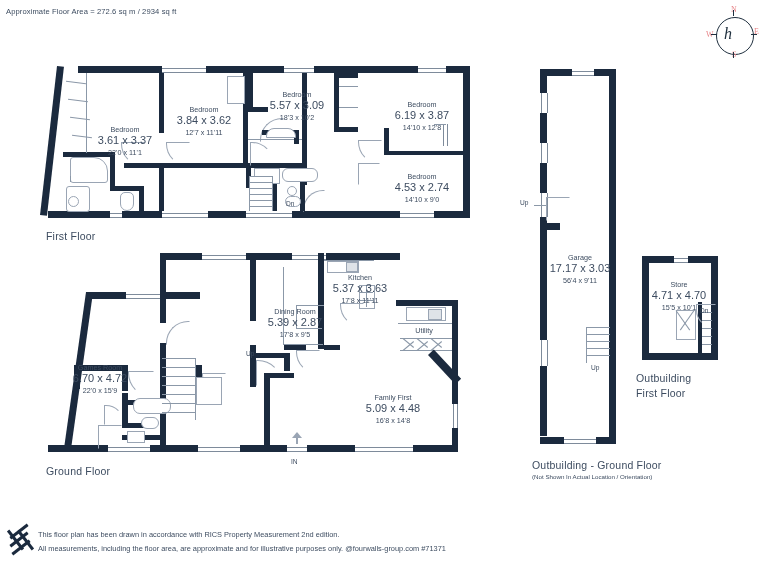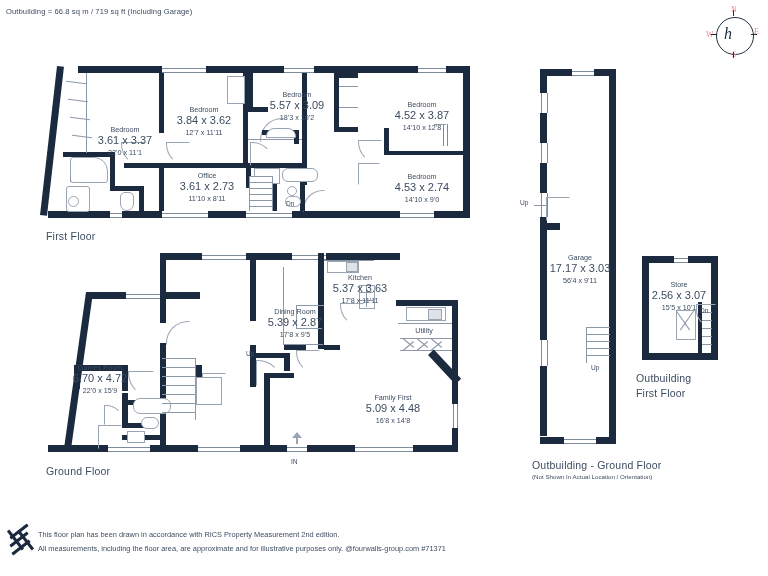--- a/index.html
+++ b/index.html
@@ -52,21 +52,21 @@
   
   #footer{left:38px;top:528px;width:560px;}
   #footer div{font-size:7.4px;color:#3d4c60;line-height:1.9;white-space:nowrap;}
   #logo{position:absolute;left:6px;top:526px;width:30px;height:30px;}
   #logo span{position:absolute;background:#1b2a3e;transform:rotate(-38deg);}
 </style>
 </head>
 <body>
 
 <div id="header" class="abs">
-  <div>Outbuilding = 66.8 sq m / 719 sq ft (Including Garage)</div>
+  <div>Approximate Floor Area = 272.6 sq m / 2934 sq ft</div>
 </div>
 
 <div id="compass" class="abs">
   <div class="ring"></div>
   <div class="mono">h</div>
   <div class="lbl n">N</div>
   <div class="lbl e">E</div>
   <div class="lbl s">S</div>
   <div class="lbl w">W</div>
   <div class="tick" style="left:29px;top:4px;width:1px;height:6px;"></div>
@@ -191,32 +191,27 @@
     <div class="m">3.84 x 3.62</div>
     <div class="f">12'7 x 11'11</div>
   </div>
   <div class="room" style="left:252px;top:90px;width:90px;">
     <div class="nm">Bedroom</div>
     <div class="m">5.57 x 3.09</div>
     <div class="f">18'3 x 10'2</div>
   </div>
   <div class="room" style="left:378px;top:100px;width:88px;">
     <div class="nm">Bedroom</div>
-    <div class="m">4.52 x 3.87</div>
+    <div class="m">6.19 x 3.87</div>
     <div class="f">14'10 x 12'8</div>
   </div>
   <div class="room" style="left:378px;top:172px;width:88px;">
     <div class="nm">Bedroom</div>
     <div class="m">4.53 x 2.74</div>
     <div class="f">14'10 x 9'0</div>
-  </div>
-  <div class="room" style="left:164px;top:171px;width:86px;">
-    <div class="nm">Office</div>
-    <div class="m">3.61 x 2.73</div>
-    <div class="f">11'10 x 8'11</div>
   </div>
 
   <div class="ftitle" style="left:46px;top:230px;">First Floor</div>
 </div>
 
 <div class="abs" style="left:0;top:245px;width:500px;height:245px;">
 
   <div class="wall" style="left:160px;top:8px;width:42px;height:7px;"></div>
   <div class="win" style="left:202px;top:10px;width:44px;height:3px;"></div>
   <div class="wall" style="left:246px;top:8px;width:46px;height:7px;"></div>
@@ -427,21 +422,21 @@
   </div>
   <div class="door" style="left:60px;top:54px;width:18px;height:22px;border-radius:0 0 0 18px;"></div>
   <div class="smalllab" style="left:64px;top:57px;">Dn</div>
 
   <div class="thin" style="left:40px;top:60px;width:18px;height:28px;border:1px solid #9aa5b4;background:#fff;"></div>
   <div class="thin" style="left:40px;top:60px;width:24px;height:1px;transform-origin:left;transform:rotate(55deg);"></div>
   <div class="thin" style="left:58px;top:60px;width:24px;height:1px;transform-origin:left;transform:rotate(125deg);"></div>
 
   <div class="room" style="left:10px;top:30px;width:66px;">
     <div class="nm">Store</div>
-    <div class="m">2.56 x 3.07</div>
+    <div class="m">4.71 x 4.70</div>
     <div class="f">15'5 x 10'1</div>
   </div>
 
   <div class="ftitle" style="left:0px;top:122px;">Outbuilding</div>
   <div class="ftitle" style="left:0px;top:137px;">First Floor</div>
 </div>
 
 <div id="logo">
   <span style="left:2px;top:4px;width:22px;height:3px;"></span>
   <span style="left:2px;top:12px;width:22px;height:3px;"></span>

